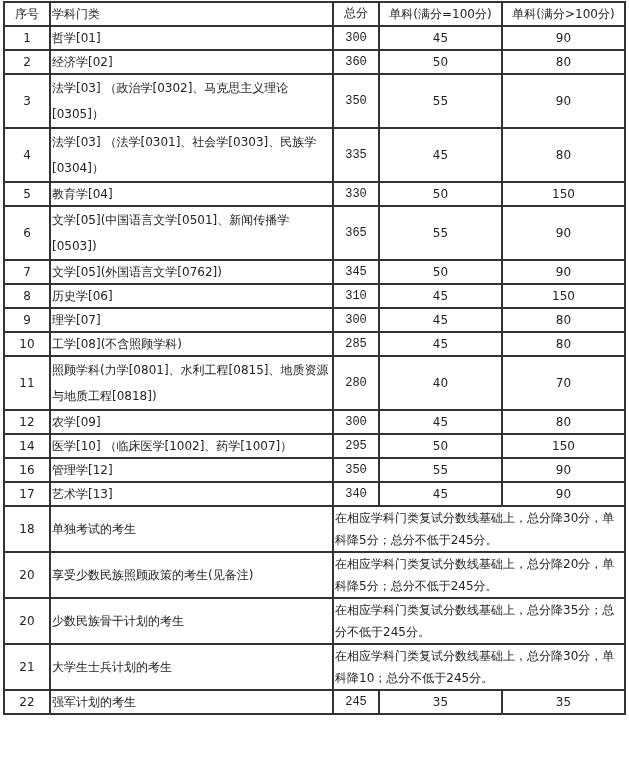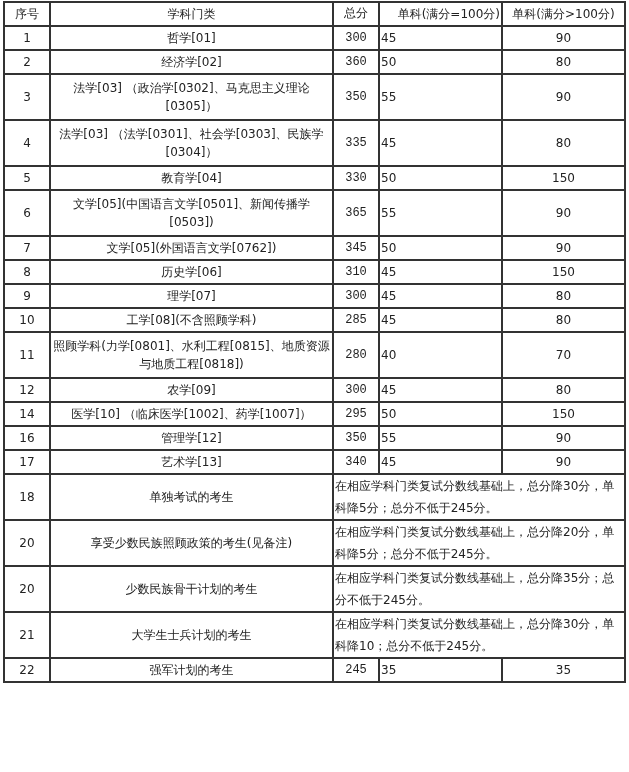--- a/index.html
+++ b/index.html
@@ -27,28 +27,28 @@
     table.score-table td, table.score-table th {
       border: 2px solid #333333;
       padding: 0 1px;
       font-size: 12px;
       font-weight: normal;
       line-height: 22px;
       vertical-align: middle;
       overflow: hidden;
     }
     .c-idx { width: 42px; text-align: center; }
-    .c-subj { width: 279px; text-align: center; }
+    .c-subj { width: 279px; text-align: left; }
     .c-total { width: 42px; text-align: center; font-family: Liberation Mono, monospace; }
-    .c-s100 { width: 119px; }
+    .c-s100 { width: 119px; text-align: center; }
     .c-s100p { width: 119px; text-align: center; }
     th { text-align: right; height: 20px; }
     tr.r1 td { height: 21px; }
     tr.r2 td { height: 44px; }
-    tr.r2 td.c-subj { line-height: 18px; margin-top: 29px; }
+    tr.r2 td.c-subj { line-height: 26px; margin-top: 29px; }
     tr.rm td { height: 44px; }
     td.merged { text-align: left; line-height: 22px; }
   </style>
 </head>
 <body>
 
 <div class="wrap">
   <table class="score-table">
     <thead>
       <tr>

